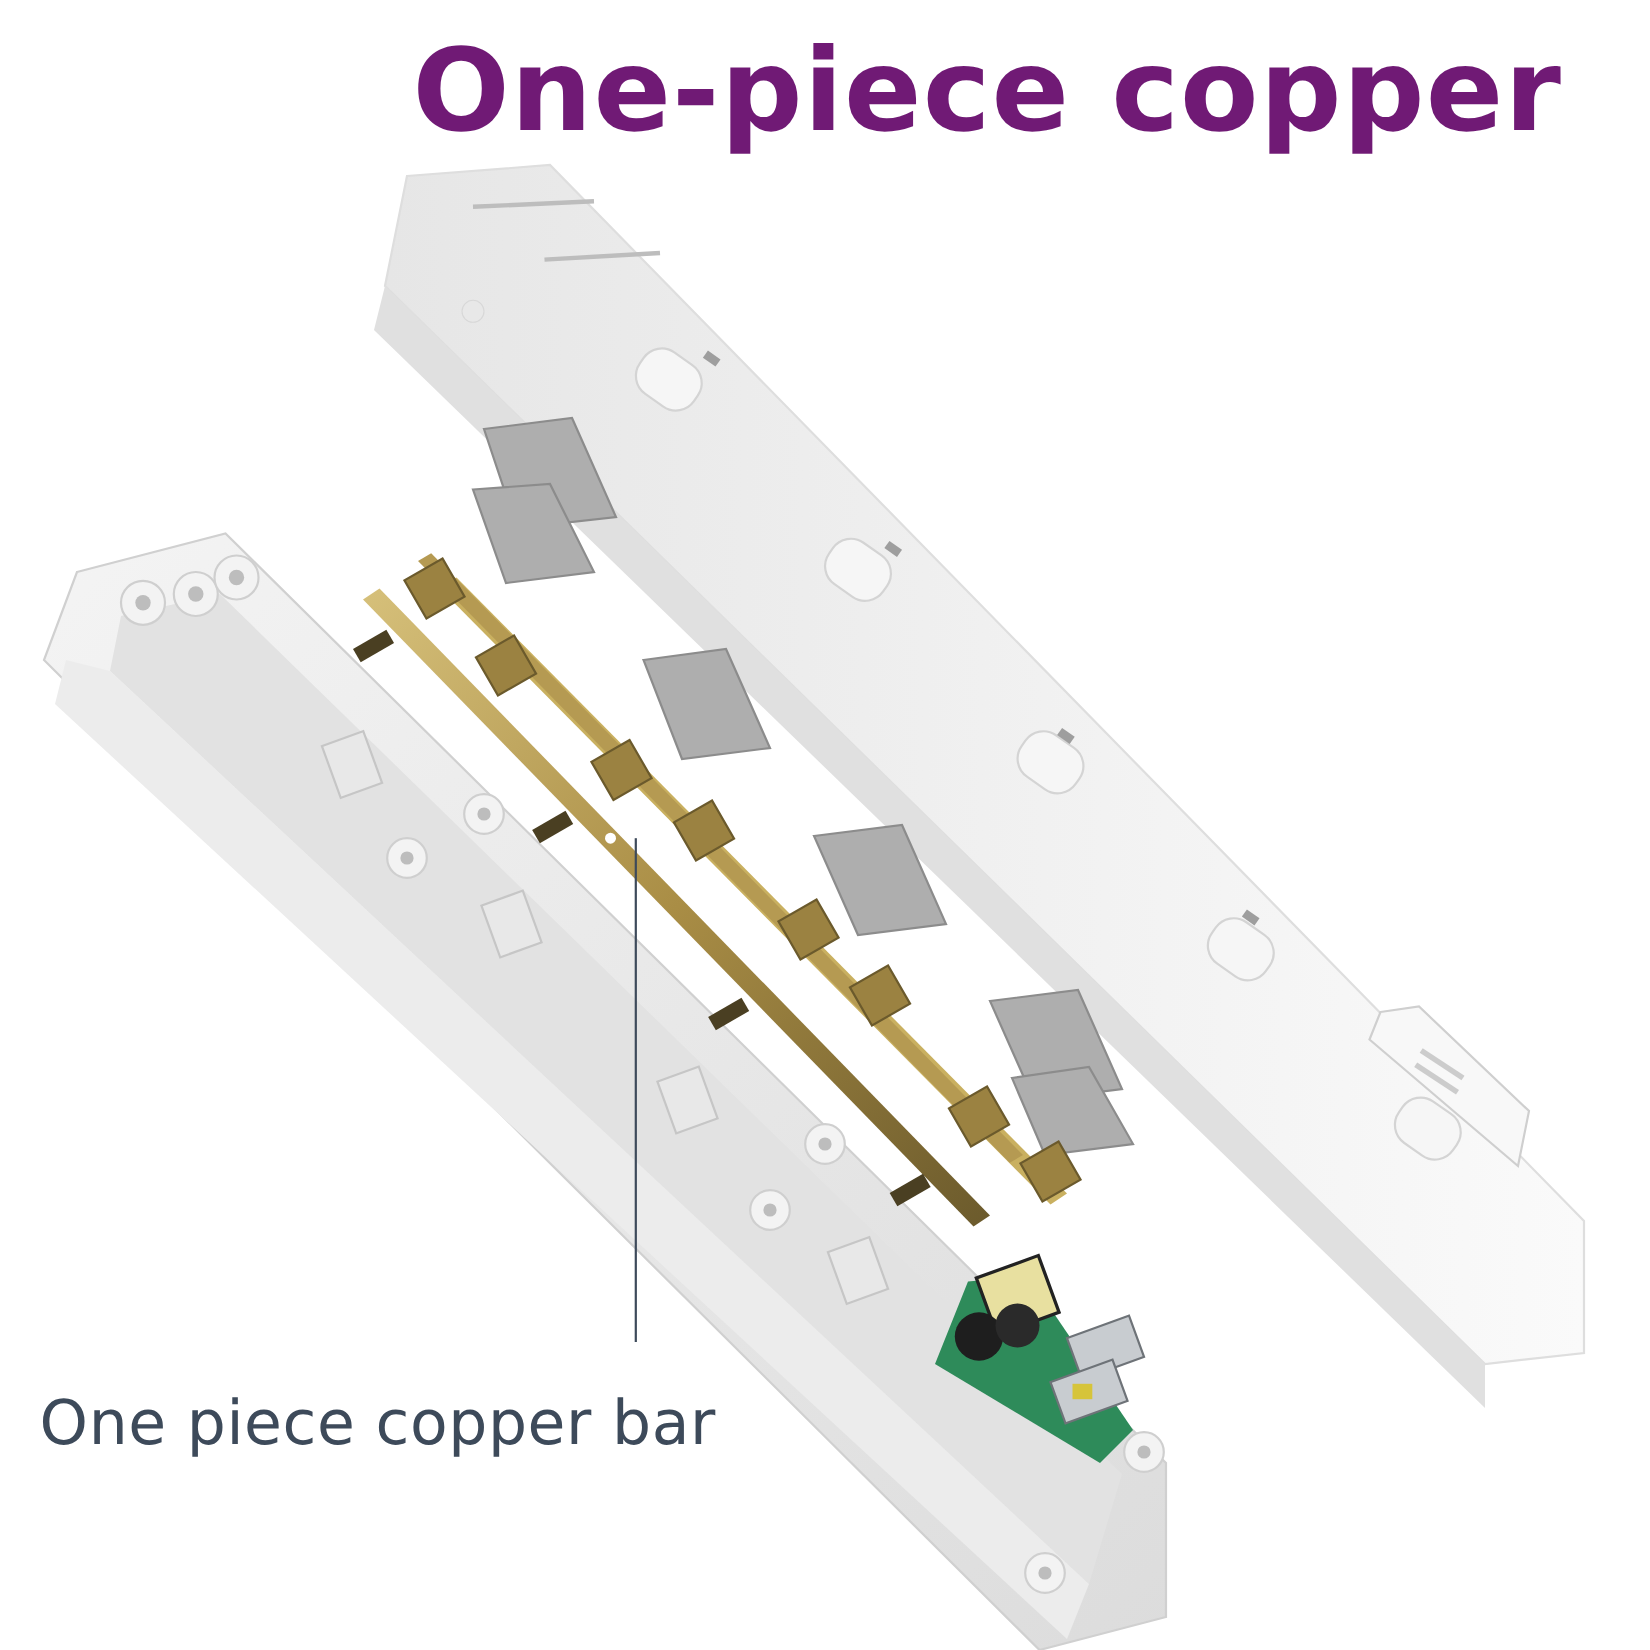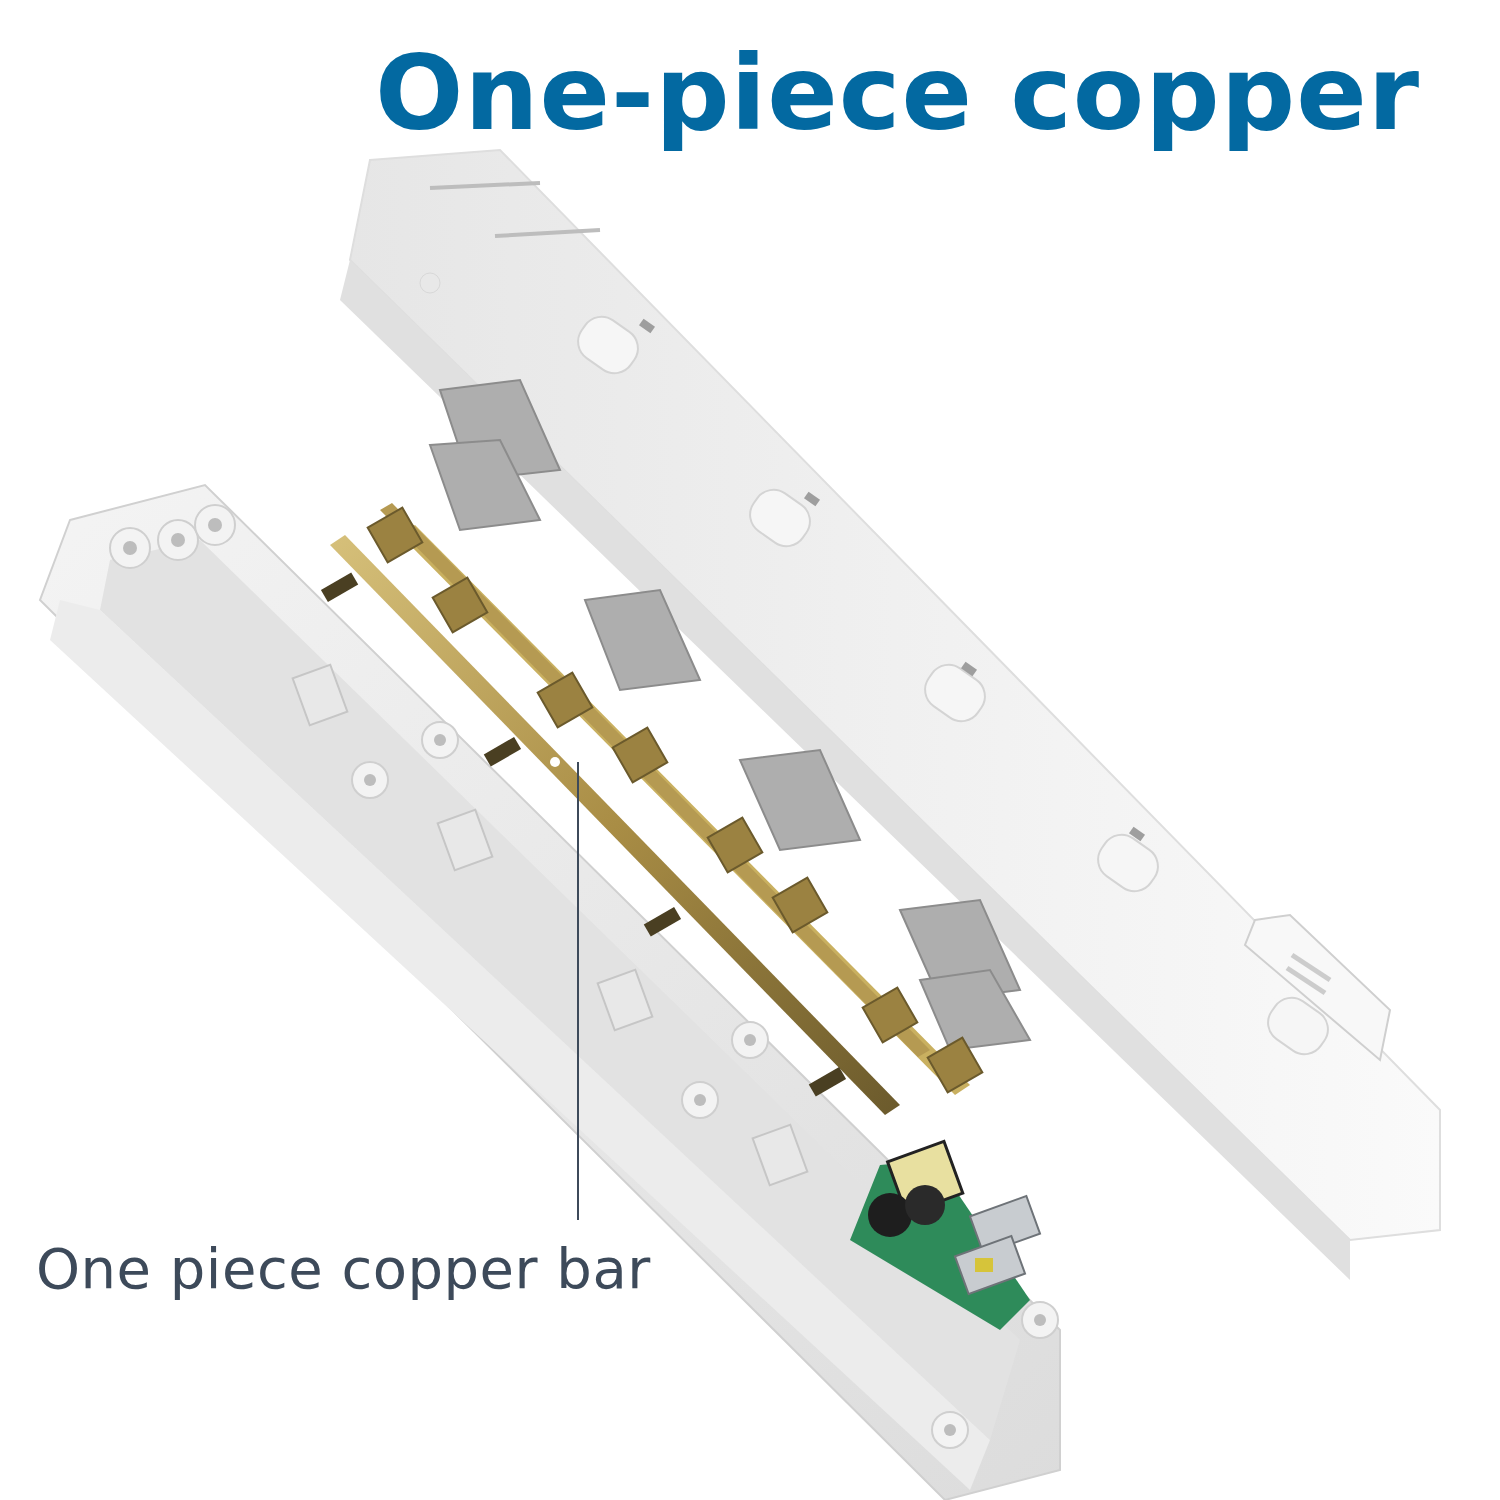--- a/index.html
+++ b/index.html
@@ -1,25 +1,25 @@
 <!DOCTYPE html>
 <html><head>
 <meta charset="utf-8">
 <style>
   html, body { margin: 0; padding: 0; background: #ffffff; }
   body { width: 1500px; height: 1500px; position: relative; overflow: hidden; font-family: "DejaVu Sans", sans-serif; }
   .headline {
-    position: absolute; right: 80px; top: 42px; text-align: right;
-    color: #0369a1; font-family: "DejaVu Sans", sans-serif; font-weight: bold;
+    position: absolute; right: 80px; top: 31px; text-align: right;
+    color: #701a75; font-family: "DejaVu Sans", sans-serif; font-weight: bold;
     font-size: 104px; line-height: 102px; letter-spacing: 1px; z-index: 5;
   }
   .headline span { display: block; }
   .illustration { position: absolute; left: 0; top: 0; width: 1500px; height: 1500px; z-index: 1; }
   .callout-label {
-    position: absolute; left: 36px; top: 1236px; color: #3d4a5a;
+    position: absolute; left: 36px; top: 1262px; color: #3d4a5a;
     font-family: "DejaVu Sans", sans-serif; font-weight: normal; font-size: 56px;
     letter-spacing: 0.5px; z-index: 5;
   }
   .leader { position: absolute; left: 577px; top: 762px; width: 2px; height: 458px; background: #3d4a5a; z-index: 4; }
 </style>
 </head>
 <body>
 
 <div class="headline">
   <span>One-piece copper</span>

